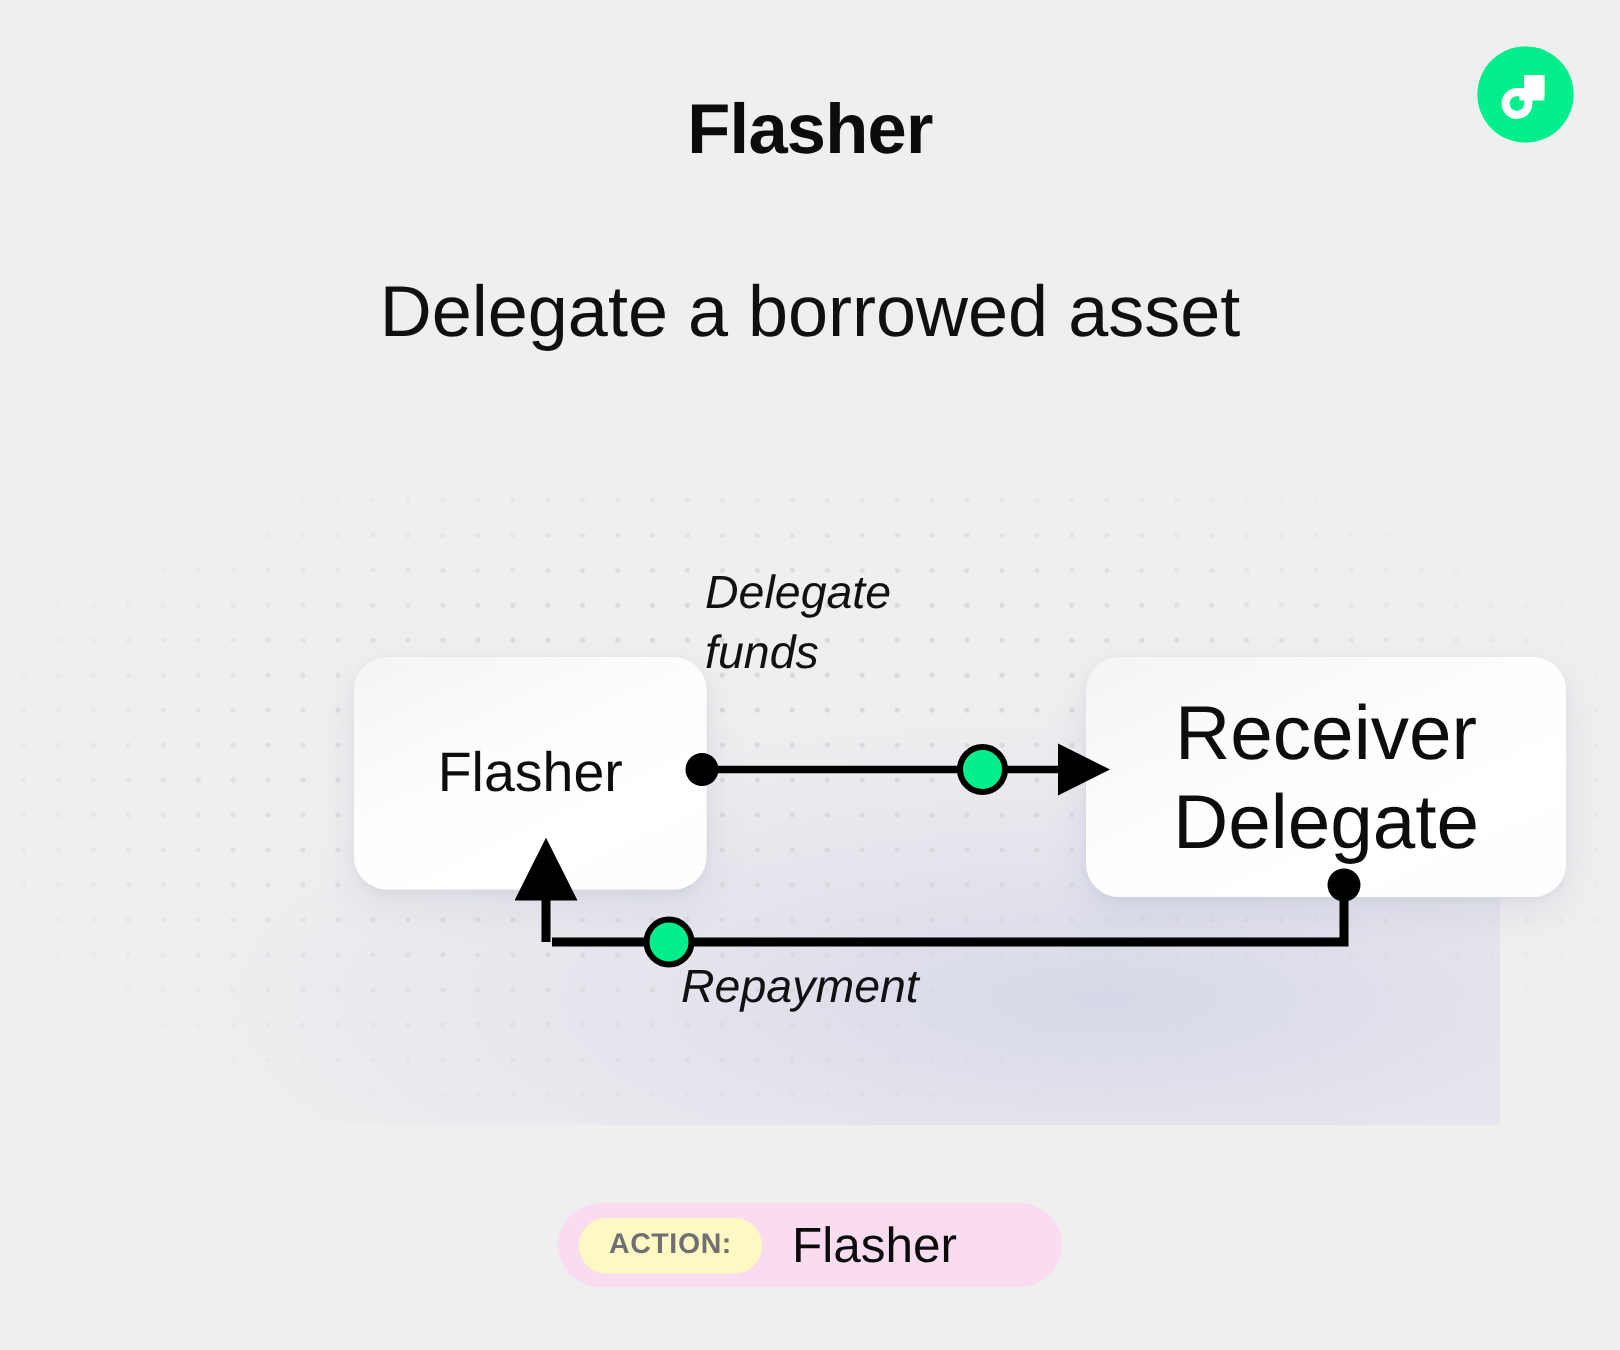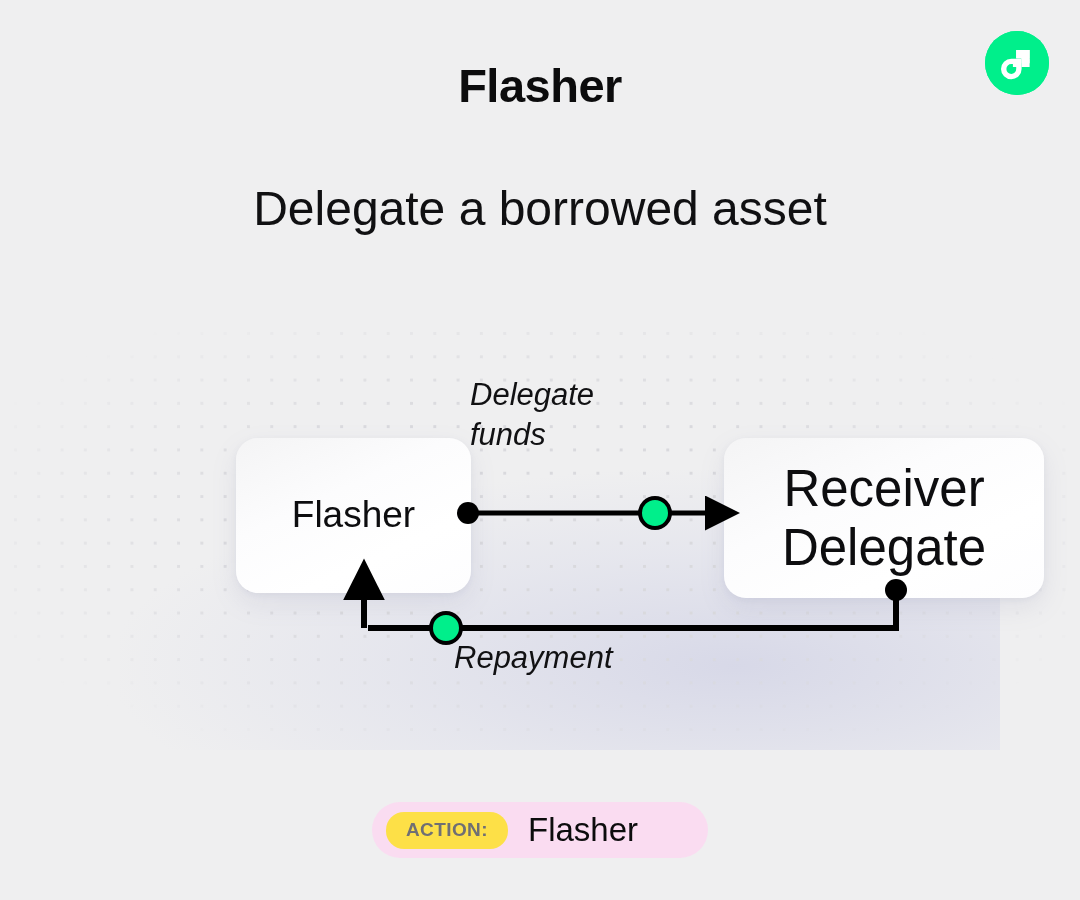--- a/index.html
+++ b/index.html
@@ -152,21 +152,21 @@
     width: 336px;
     height: 56px;
     border-radius: 28px;
     background: #fadcf1;
     display: flex;
     align-items: center;
     padding: 0 14px;
     box-sizing: border-box;
   }
   #action-badge-tag {
-    background: #fde047;
+    background: #fef9c3;
     color: #6f6f74;
     font-size: 19px;
     font-weight: bold;
     letter-spacing: 0.4px;
     border-radius: 18px;
     padding: 7px 20px 8px 20px;
   }
   #action-badge-value {
     color: #0c0c0d;
     font-size: 33px;

